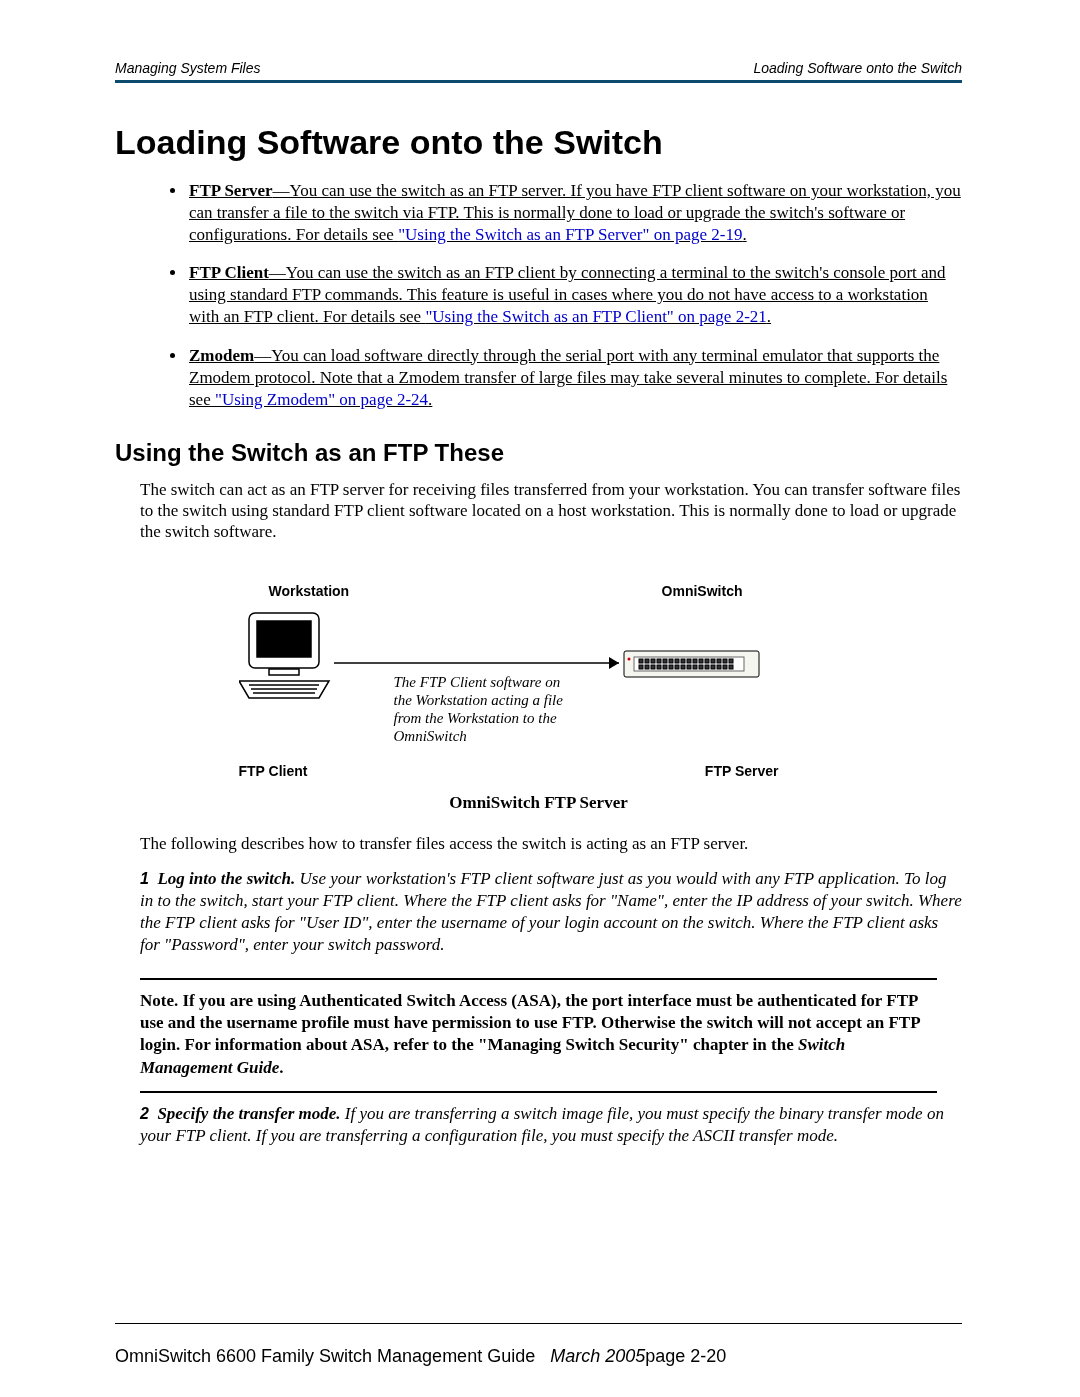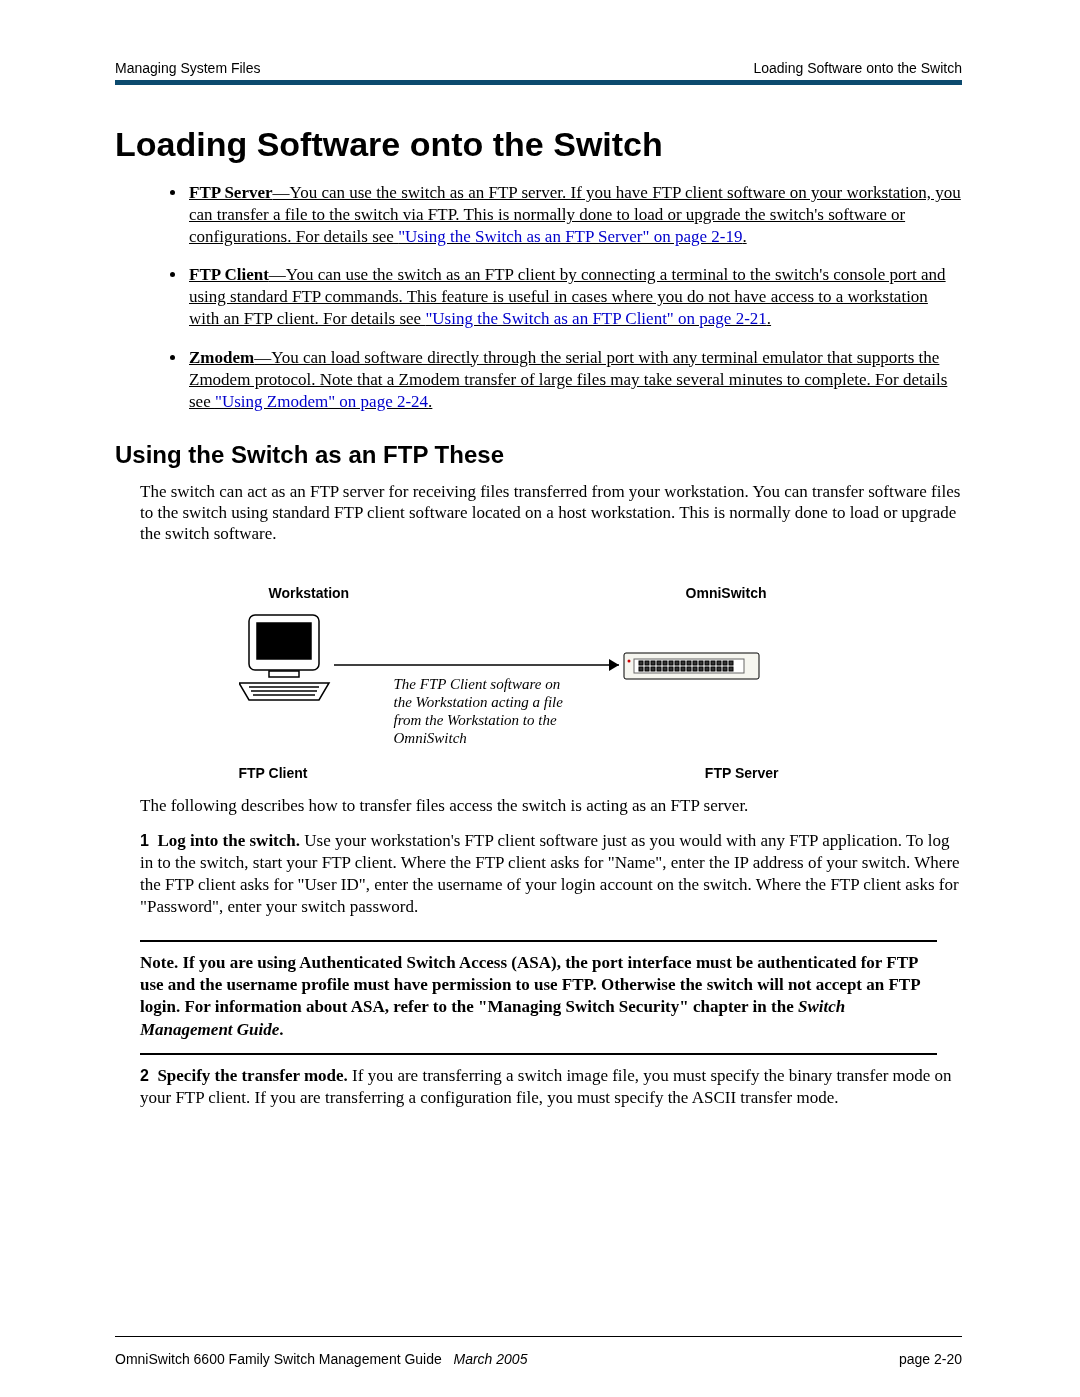--- a/index.html
+++ b/index.html
@@ -15,23 +15,24 @@
     box-sizing: border-box;
     position: relative;
     min-height: 1397px;
   }
   .running-header {
     display: flex;
     justify-content: space-between;
     font-family: Arial, Helvetica, sans-serif;
     font-size: 14px;
     color: #000;
-    border-bottom: 5px solid #0c4a6e;
+    border-bottom: 3px solid #0c4a6e;
     padding-bottom: 4px;
     margin-bottom: 40px;
+    font-style: italic;
   }
   h1.main-title {
     font-family: Arial, Helvetica, sans-serif;
     font-weight: bold;
     font-size: 34px;
     margin: 0 0 18px 0;
   }
   .body-text {
     font-size: 17px;
     line-height: 1.25;
@@ -64,21 +65,21 @@
     position: relative;
     height: 200px;
   }
   .dia-label {
     font-family: Arial, Helvetica, sans-serif;
     font-weight: bold;
     font-size: 14px;
     position: absolute;
   }
   .workstation-label { top: 0; left: 10px; }
-  .omniswitch-label { top: 0; right: 52px; }
+  .omniswitch-label { top: 0; right: 76px; }
   .ftpclient-label { top: 180px; left: -20px; }
   .ftpserver-label { top: 180px; right: 40px; }
   .caption-center {
     position: absolute;
     top: 90px;
     left: 135px;
     font-style: italic;
     font-size: 15px;
     width: 180px;
     line-height: 1.2;
@@ -86,20 +87,21 @@
   .figure-title {
     text-align: center;
     font-weight: bold;
     font-size: 17px;
     margin: 0 0 20px 0;
   }
   .step {
     font-size: 17px;
     line-height: 1.3;
     margin: 0 0 22px 25px;
+    font-style: italic;
   }
   .step .step-num {
     font-weight: bold;
     font-family: Arial, Helvetica, sans-serif;
     font-size: 16px;
   }
   .hr-thick {
     border: none;
     border-top: 2px solid #000;
     margin: 12px 25px 10px 25px;
@@ -109,25 +111,24 @@
     line-height: 1.3;
     margin: 0 25px 10px 25px;
     font-weight: bold;
   }
   .footer {
     position: absolute;
     bottom: 30px;
     left: 115px;
     right: 118px;
     border-top: 1px solid #000;
-    padding-top: 14px;
+    padding-top: 22px;
     display: flex;
-    justify-content: space-between;
-    font-family: Arial, Helvetica, sans-serif;
-    font-size: 14px;
+    font-family: Arial, Helvetica, sans-serif;
+    font-size: 18px;
   }
   .footer .date { font-style: italic; }
   
   .dia-svg {
     position: absolute;
     top: 20px;
     left: -20px;
   }
 </style>
 </head>
@@ -217,20 +218,21 @@
             <rect x="472" y="62" width="4" height="4"></rect>
             <rect x="478" y="62" width="4" height="4"></rect>
             <rect x="484" y="62" width="4" height="4"></rect>
             <rect x="490" y="62" width="4" height="4"></rect>
         </g>
         <circle cx="390" cy="56" r="1.5" fill="#c00" stroke="none"></circle>
       </g>
     </svg>
   </div>
 
+  <p class="figure-title">OmniSwitch FTP Server</p>
 
   <p class="body-text" style="margin-left:25px;">The following describes how to transfer files access the switch is acting as an FTP server.</p>
 
   <p class="step">
     <span class="step-num">1</span>&nbsp;&nbsp;<b>Log into the switch.</b><span> Use your workstation's FTP client software just as you would with any FTP application. To log in to the switch, start your FTP client. Where the FTP client asks for "Name", enter the IP address of your switch. Where the FTP client asks for "User ID", enter the username of your login account on the switch. Where the FTP client asks for "Password", enter your switch password.</span>
   </p>
 
   <hr class="hr-thick">
   <p class="note">
     <b>Note.</b><span> If you are using Authenticated Switch Access (ASA), the port interface must be authenticated for FTP use and the username profile must have permission to use FTP. Otherwise the switch will not accept an FTP login. For information about ASA, refer to the "Managing Switch Security" chapter in the </span><i>Switch Management Guide</i><span>.</span>

